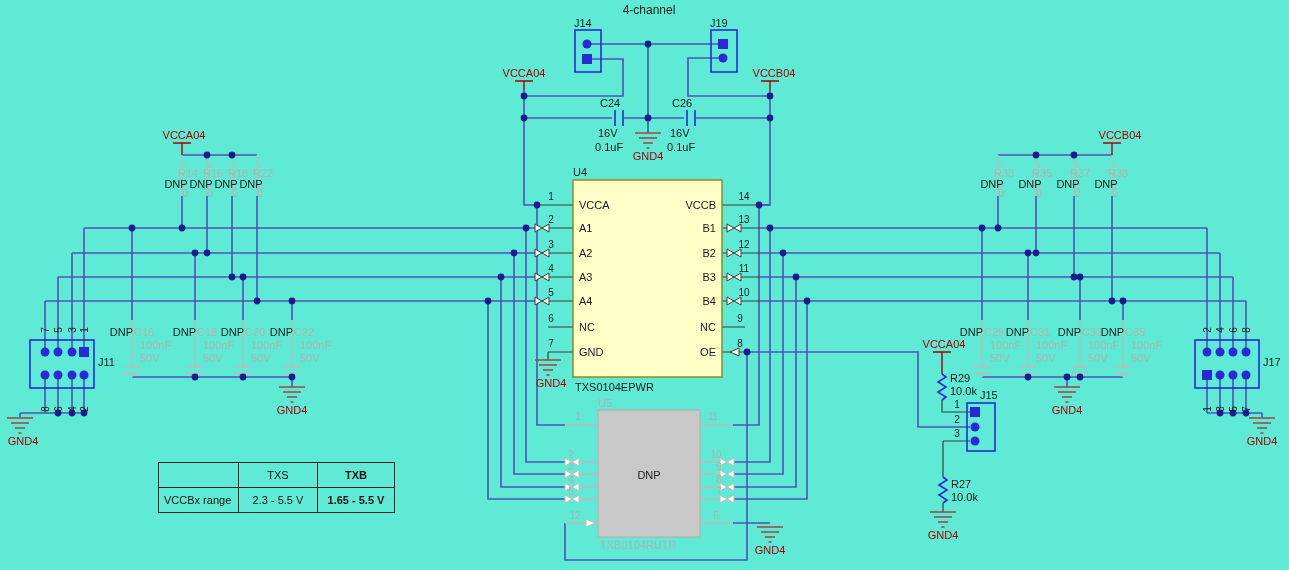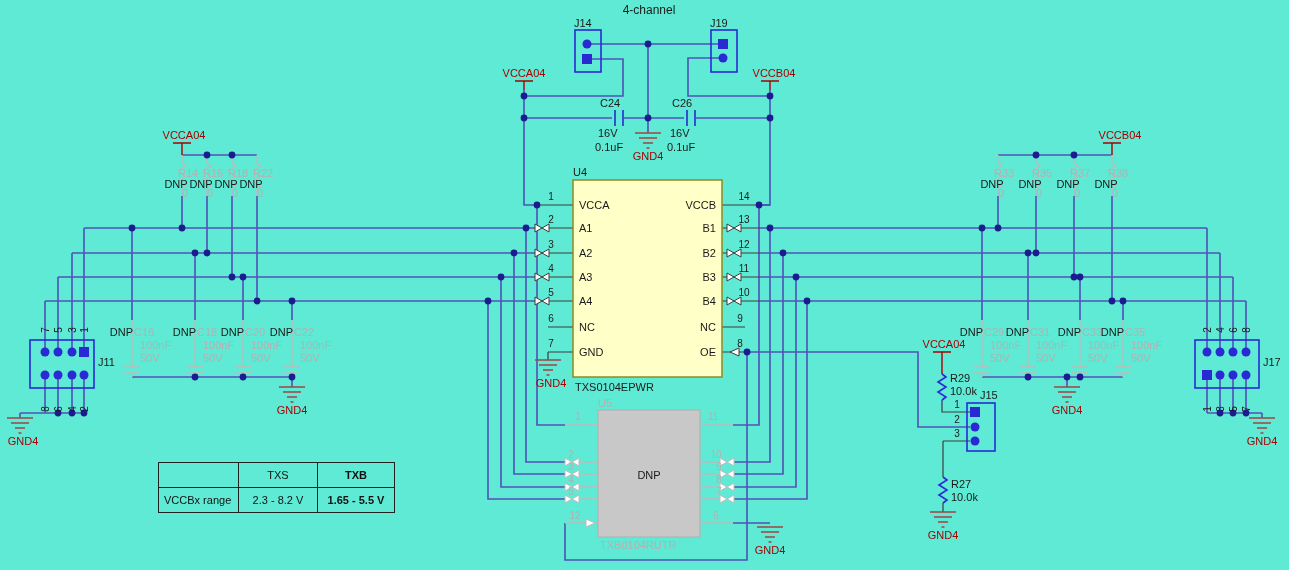--- a/index.html
+++ b/index.html
@@ -415,19 +415,19 @@
 <div class="vtable">
   <table>
     <tbody>
           <tr>
       <th class="lbl"></th>
       <th class="c2">TXS</th>
       <th class="c3">TXB</th>
     </tr>
     <tr>
       <td class="lbl">VCCBx range</td>
-      <td class="c2">2.3 - 8.2 V</td>
+      <td class="c2">2.3 - 5.5 V</td>
       <td class="c3">1.65 - 5.5 V</td>
     </tr>
   </tbody>
       </table>
 </div>
 </div>
 
 </body></html>

